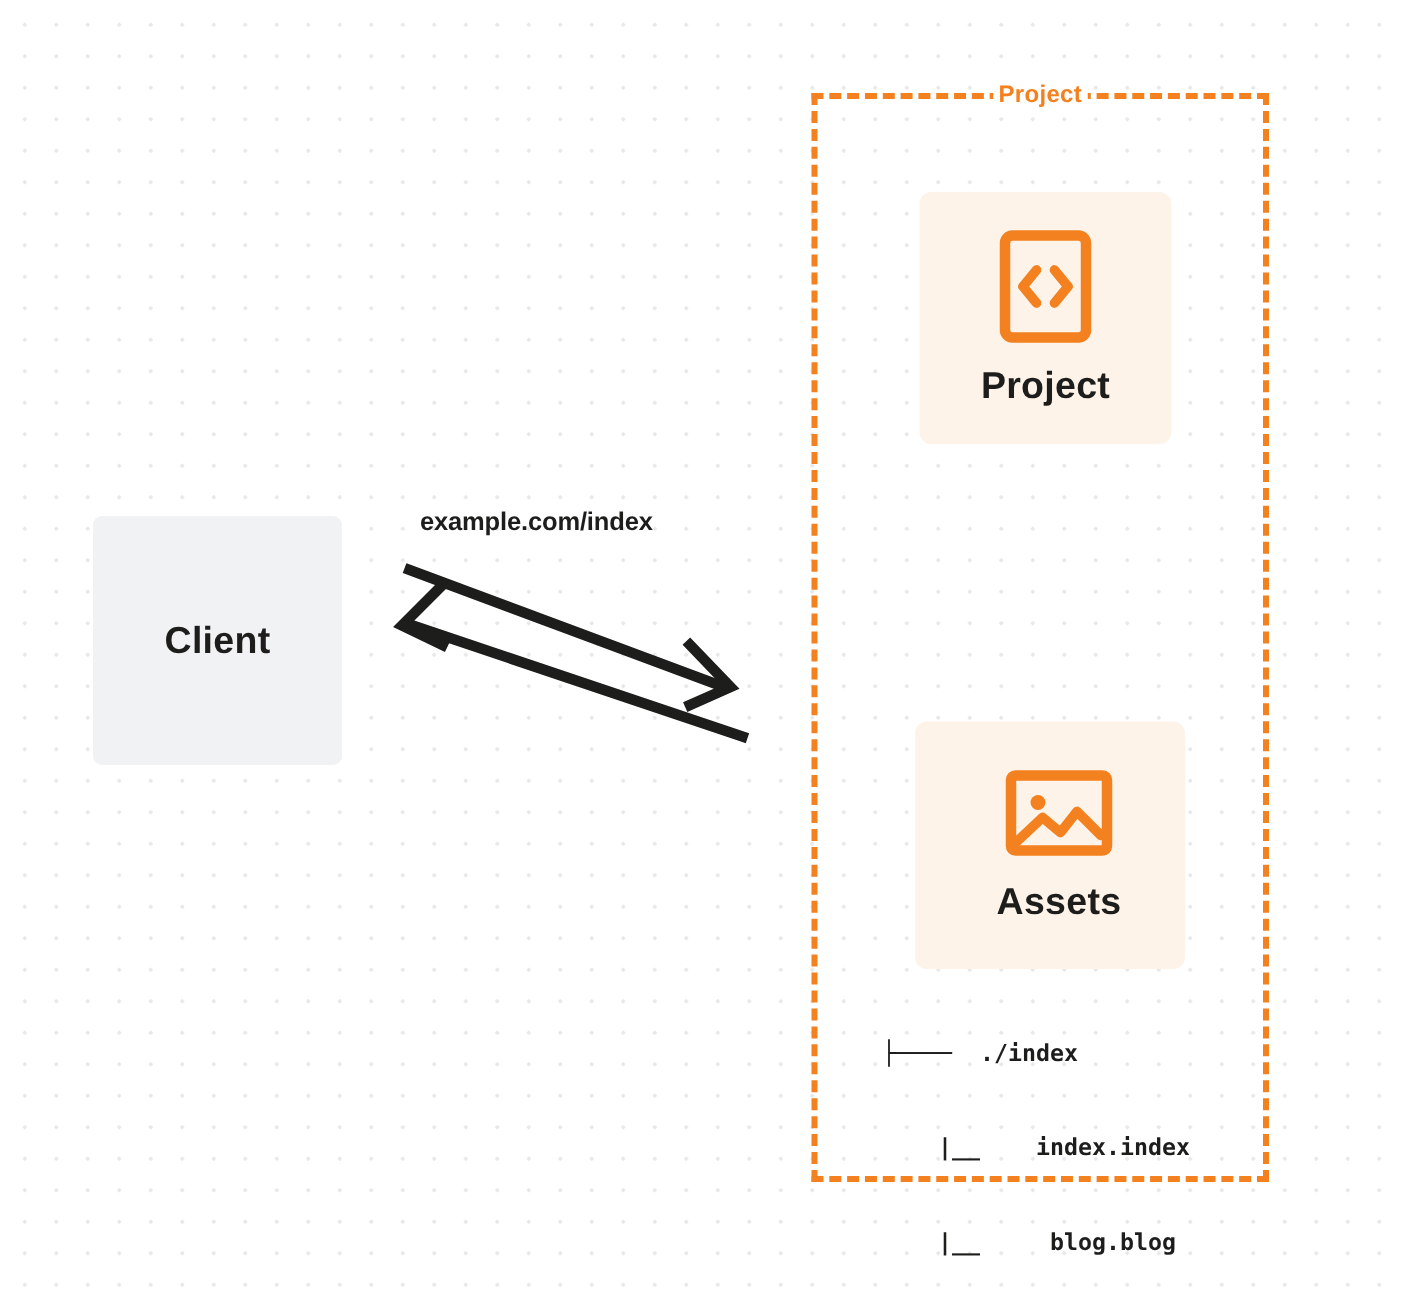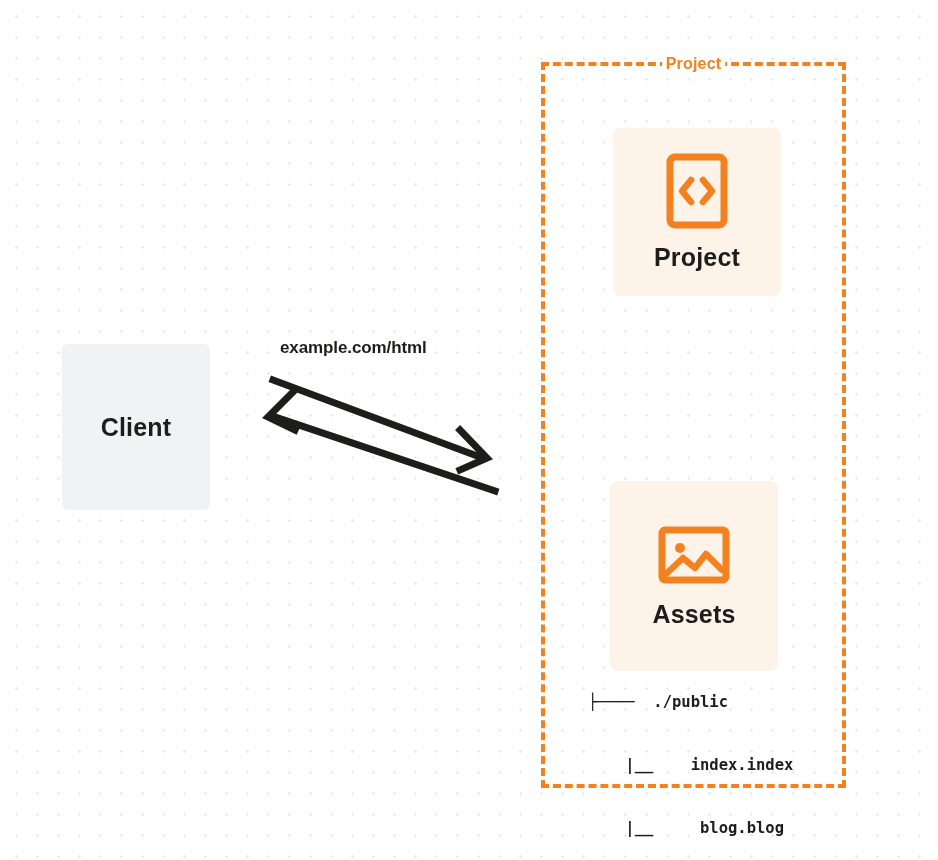--- a/index.html
+++ b/index.html
@@ -21,21 +21,21 @@
   .canvas {
     position: absolute;
     inset: 0;
   }
 
   
   .client-node {
     position: absolute;
     left: 62px;
     top: 344px;
-    width: 148px;
+    width: 166px;
     height: 166px;
     background: #f1f2f3;
     border-radius: 6px;
     display: flex;
     align-items: center;
     justify-content: center;
   }
   .client-label {
     font-size: 25px;
     font-weight: bold;
@@ -100,21 +100,22 @@
     justify-content: center;
   }
   .card-worker {
     left: 613px;
     top: 128px;
     height: 168px;
   }
   .card-assets {
     left: 610px;
     top: 481px;
-    height: 190px;
+    height: 165px;
+    padding-left: 12px;
   }
   .card-icon {
     display: block;
     margin-bottom: 14px;
   }
   .card-label {
     font-size: 25px;
     font-weight: bold;
     color: #1d1d1b;
     letter-spacing: 0.2px;
@@ -138,21 +139,21 @@
 </style>
 </head>
 <body>
 
 <div class="canvas">
 
   <div class="client-node">
     <span class="client-label">Client</span>
   </div>
 
-  <div class="edge-label">example.com/html</div>
+  <div class="edge-label">example.com/index</div>
 
   <svg class="arrows" viewBox="0 0 250 150" width="250" height="150" fill="none" xmlns="http://www.w3.org/2000/svg">
 
     <g>
       <path d="M18 20 L225 97" stroke="#1d1d1b" stroke-width="7" stroke-linecap="square"></path>
       <path d="M205 70 L232 98 L205 110" stroke="#1d1d1b" stroke-width="7" stroke-linecap="square" stroke-linejoin="miter" fill="none"></path>
     </g>
 
     <g>
       <path d="M240 131 L20 57" stroke="#1d1d1b" stroke-width="7" stroke-linecap="square"></path>
@@ -176,19 +177,19 @@
   <div class="card card-assets">
     <svg class="card-icon" width="72" height="62" viewBox="0 0 72 62" fill="none" xmlns="http://www.w3.org/2000/svg">
       <rect x="4" y="6" width="64" height="50" rx="3" stroke="#f48120" stroke-width="7"></rect>
       <circle cx="22" cy="24" r="5" fill="#f48120"></circle>
       <path d="M8 50 L25 34 L37 44 L48 30 L64 46" stroke="#f48120" stroke-width="6.5" stroke-linecap="round" stroke-linejoin="round" fill="none"></path>
     </svg>
     <span class="card-label">Assets</span>
   </div>
 
   <div class="file-tree">
-    <span class="tree-line">├────  ./public</span>
+    <span class="tree-line">├────  ./index</span>
     <span class="tree-line">    |__    index.index</span>
     <span class="tree-line">    |__     blog.blog</span>
     
   </div>
 
 </div>
 
 </body></html>

